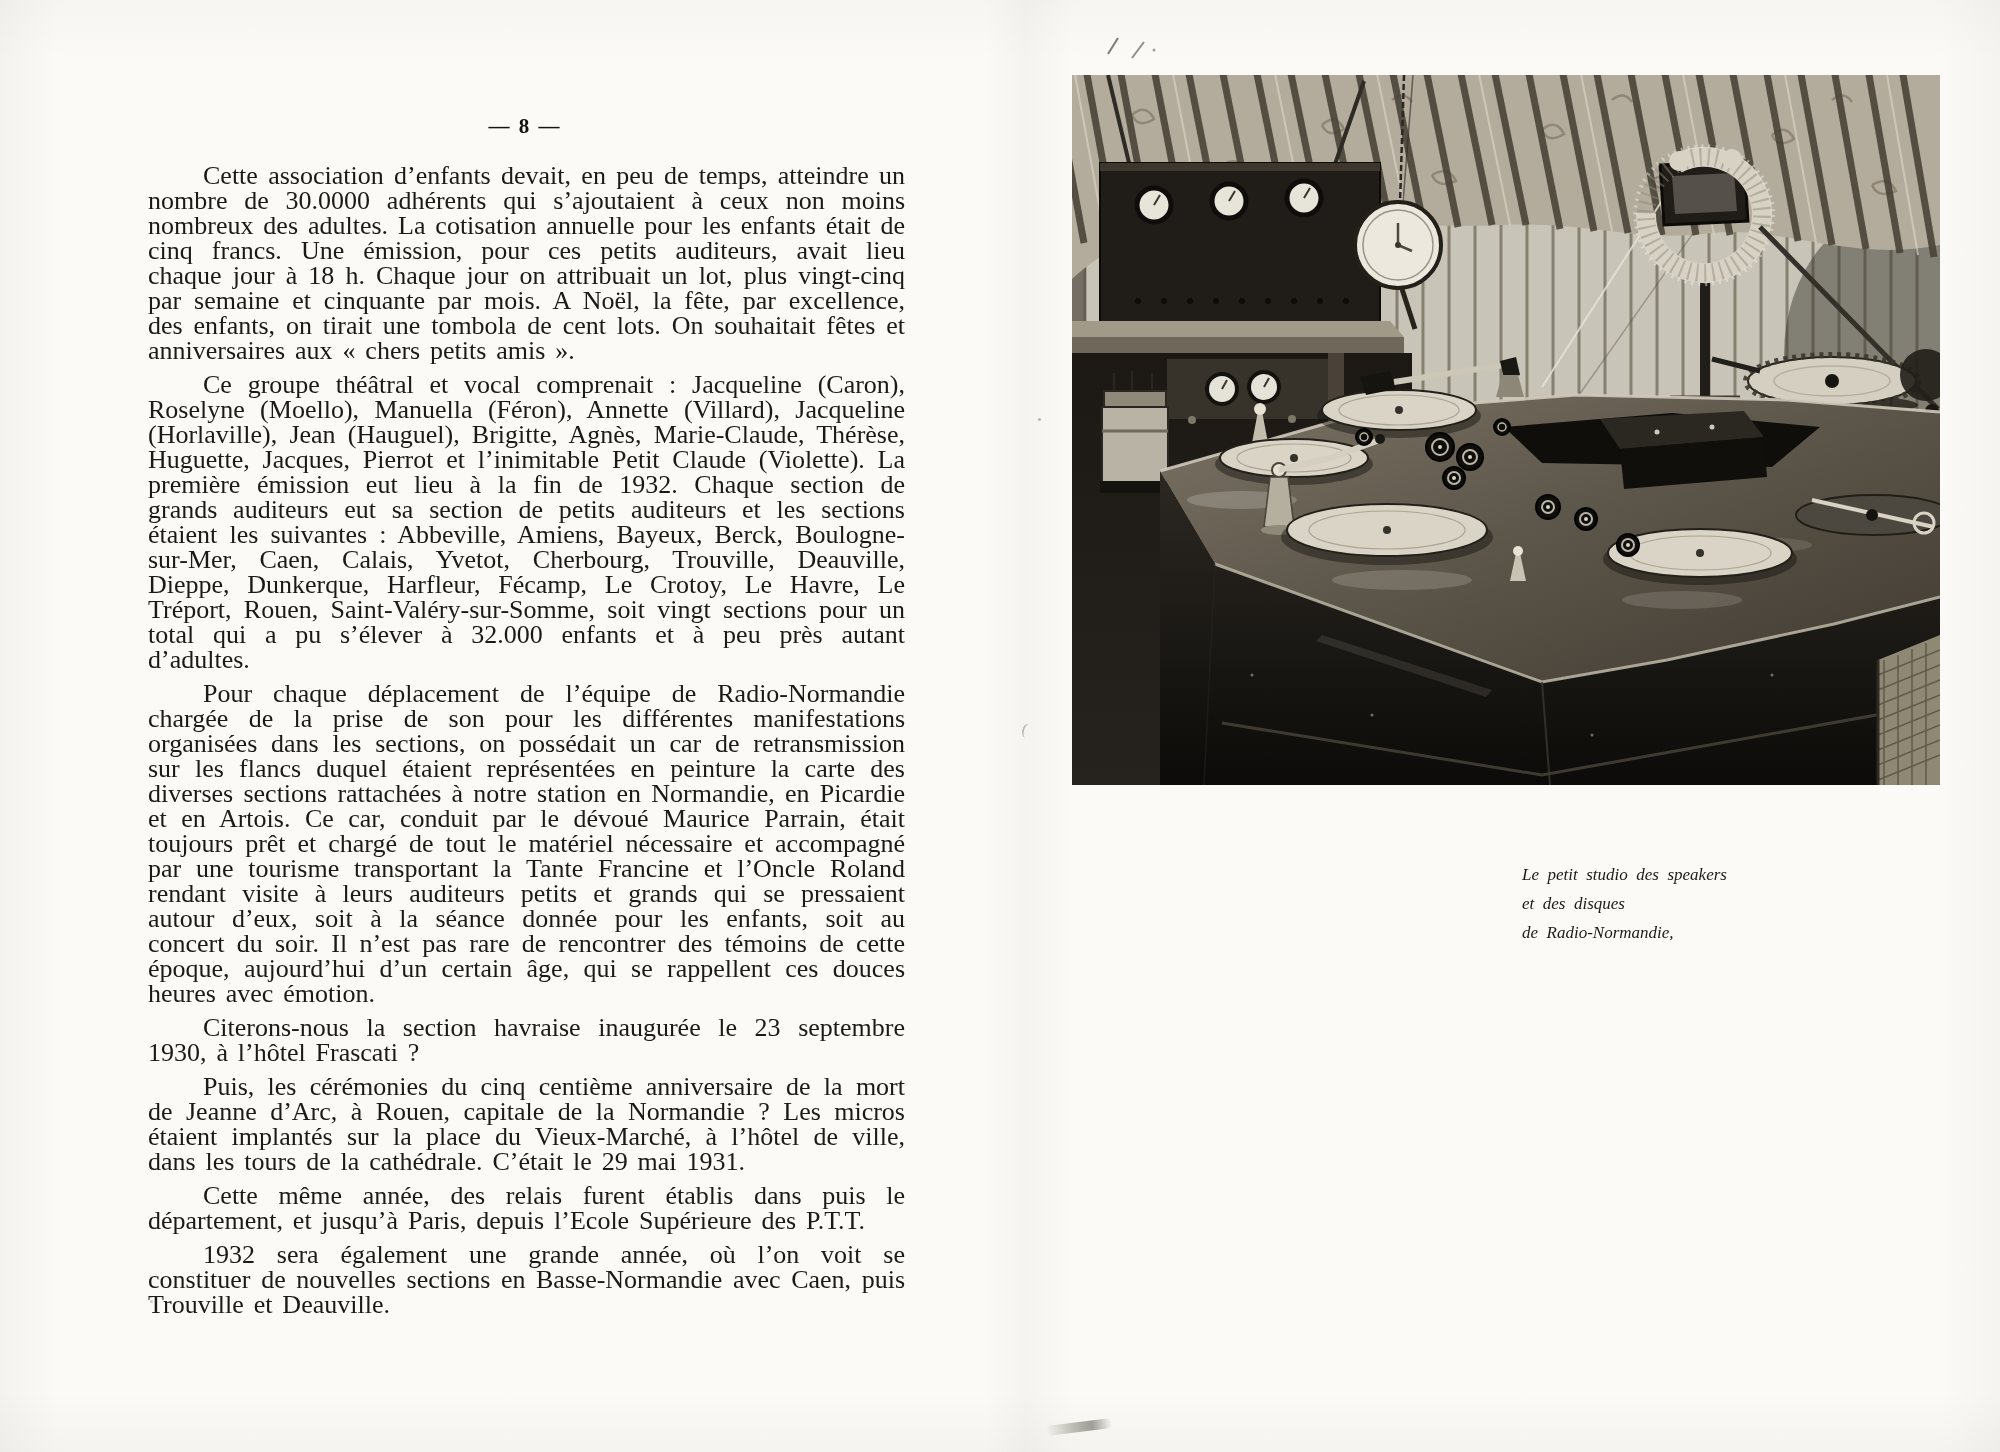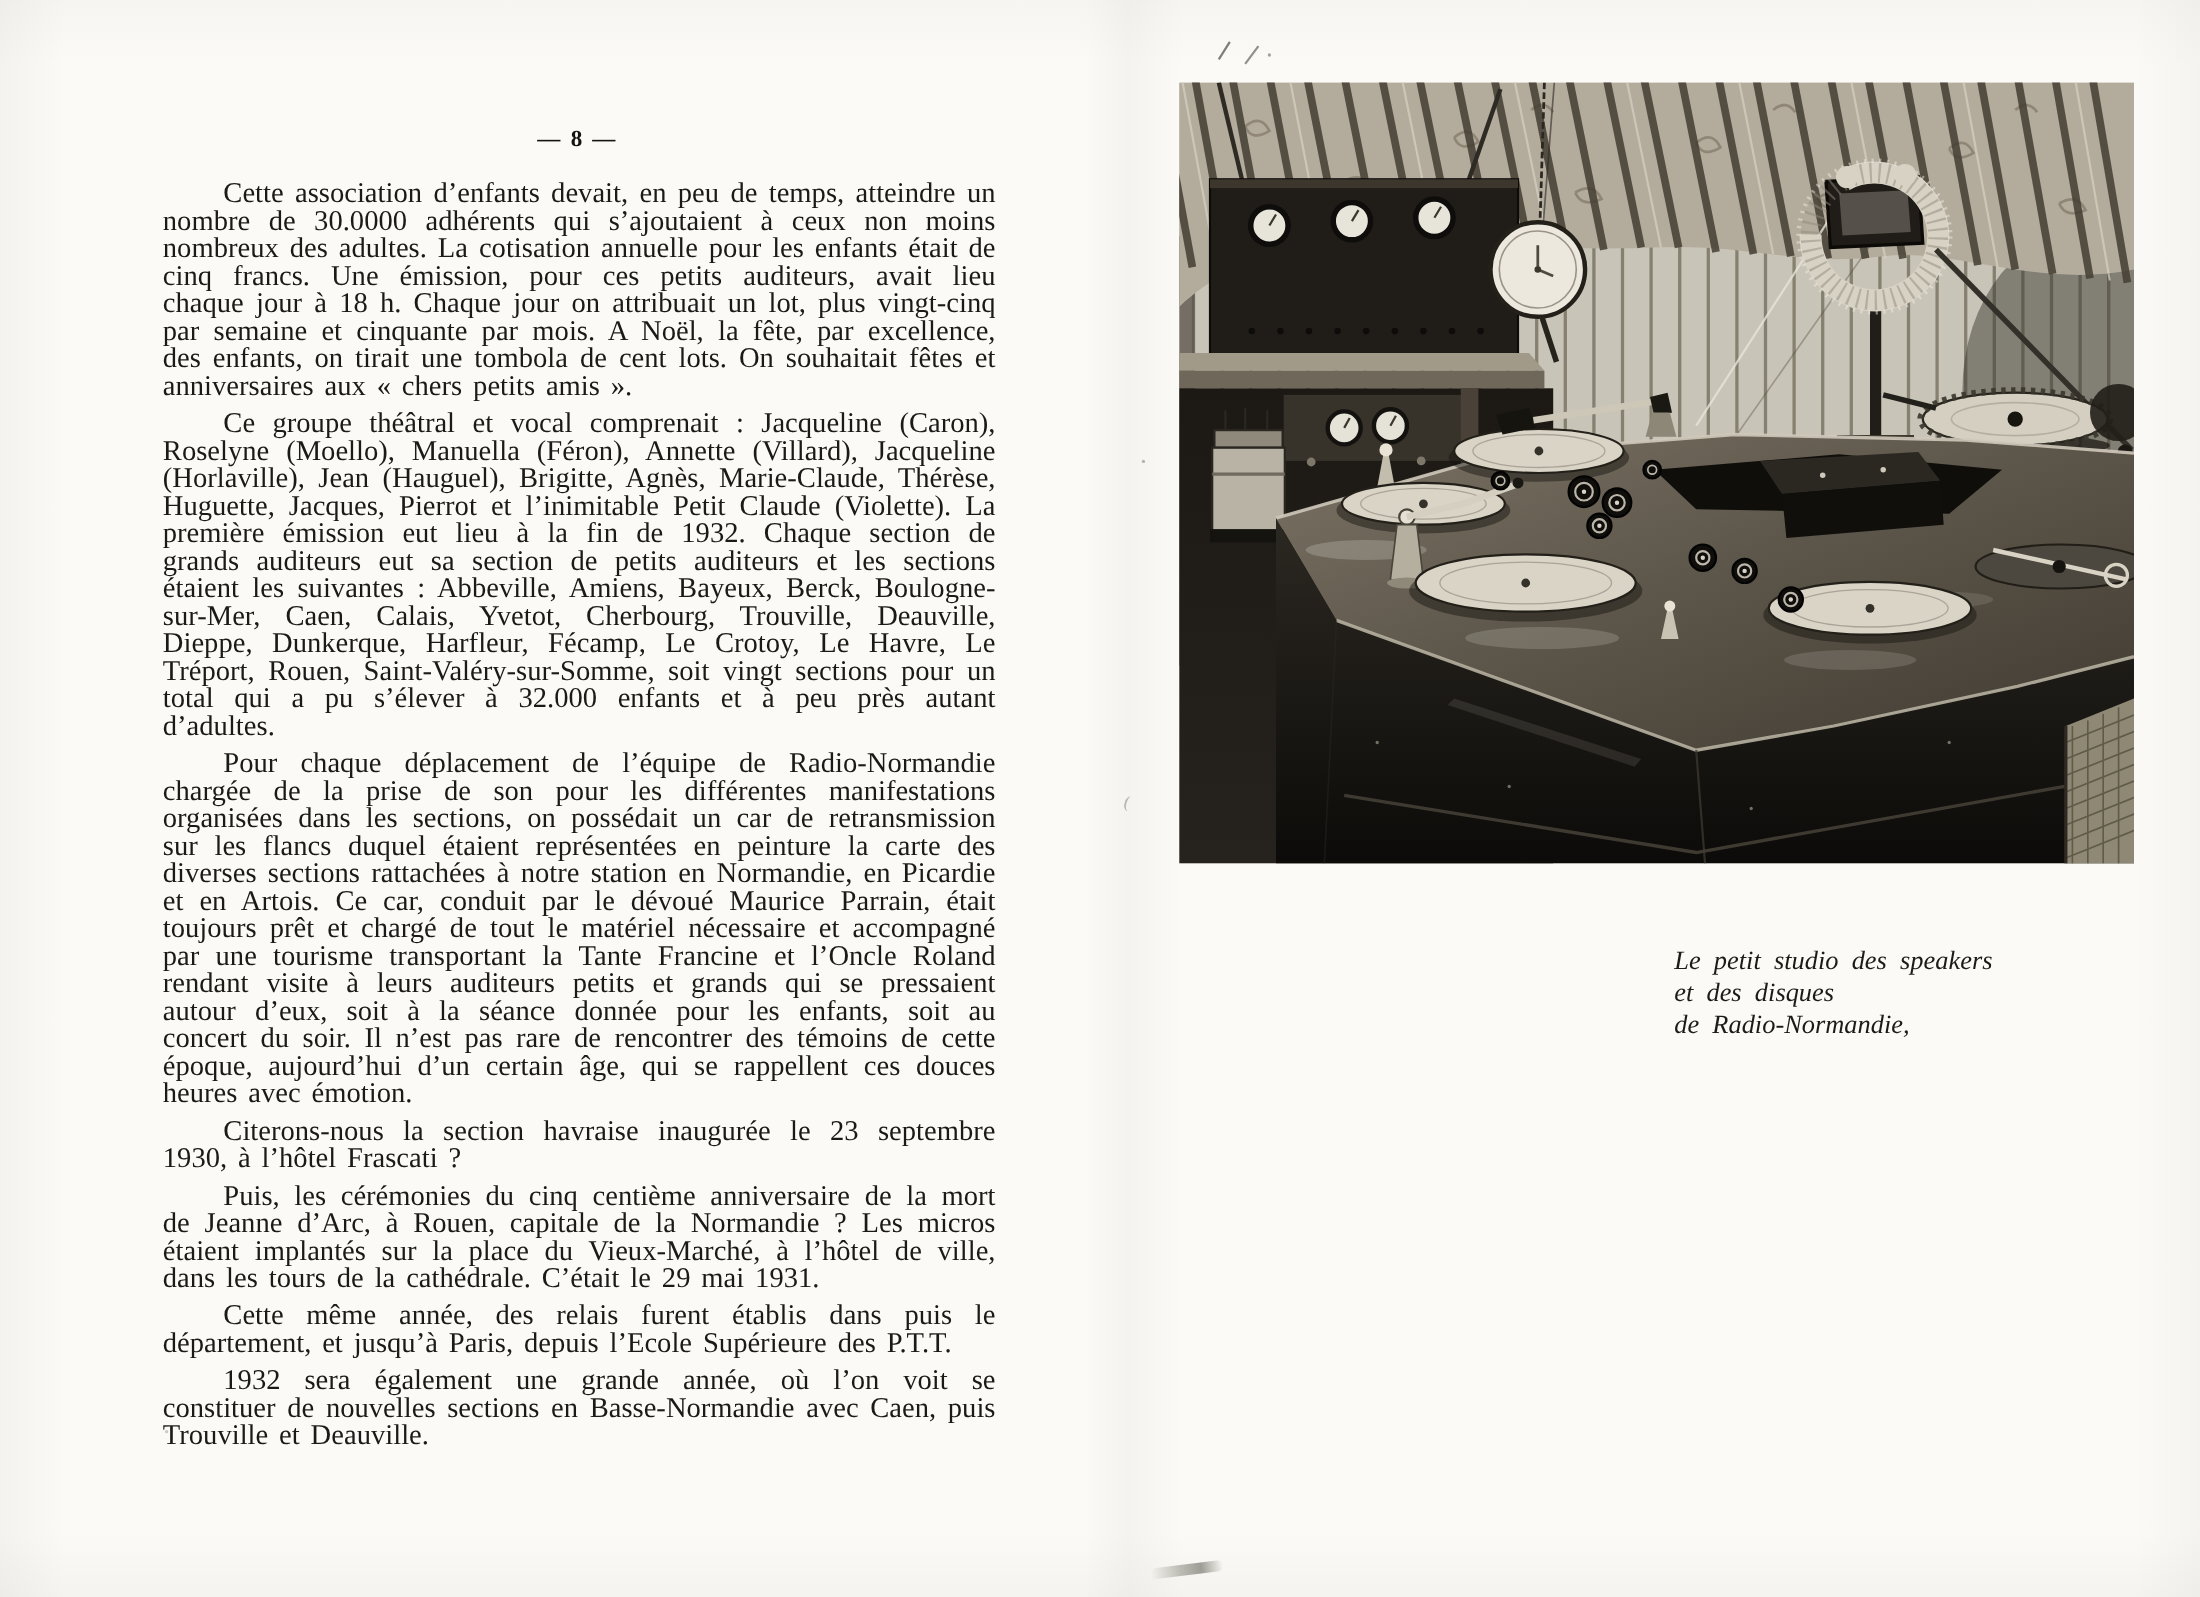--- a/index.html
+++ b/index.html
@@ -34,21 +34,21 @@
   }
   .body-text p{margin:0 0 9px 0;text-indent:55px;}
 
   .photo{
     position:absolute;left:1072px;top:75px;width:868px;height:710px;
   }
   .photo svg{display:block;width:868px;height:710px;}
 
   .caption{
     position:absolute;left:1522px;top:860px;width:420px;
-    font-size:24px;font-style:italic;line-height:29px;
+    font-size:17px;font-style:italic;line-height:29px;
     color:#1c1b18;word-spacing:0.25em;
   }
 
   
   .pen-marks{position:absolute;left:1106px;top:36px;width:60px;height:34px;}
   .smudge{
     position:absolute;left:1046px;top:1422px;width:66px;height:10px;
     background:linear-gradient(90deg, rgba(0,0,0,0), #8f8f85 40%, #55544b 70%, rgba(0,0,0,0));
     border-radius:6px;transform:rotate(-7deg);opacity:.55;filter:blur(.5px);
   }

